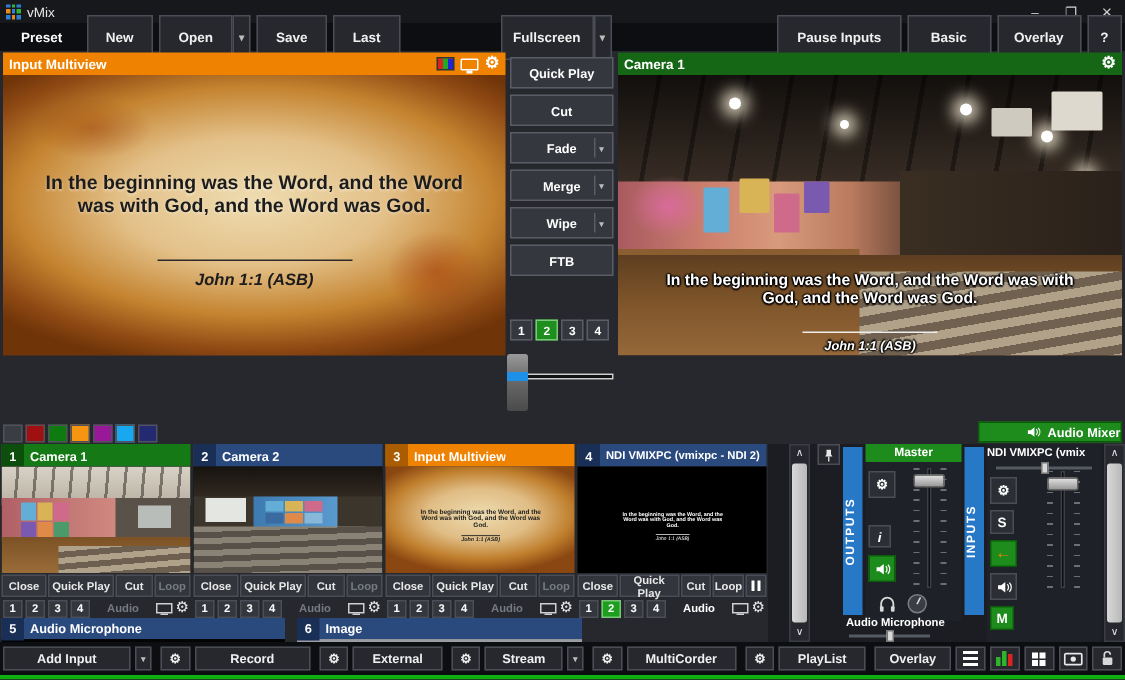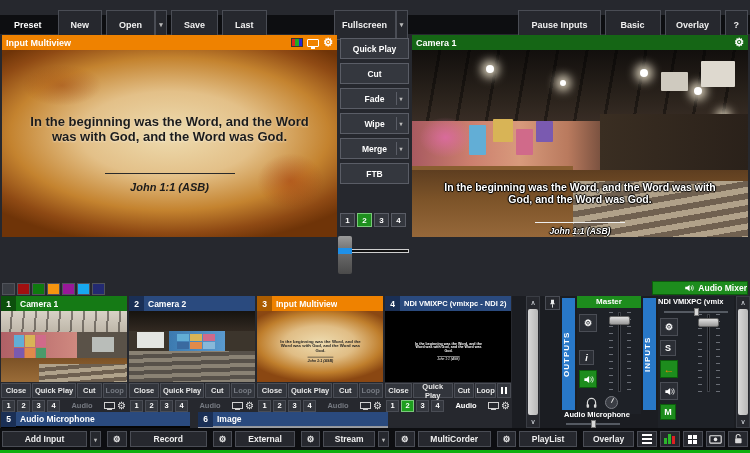--- a/index.html
+++ b/index.html
@@ -183,20 +183,39 @@
   .grid-ic i { width:4px; height:4px; background:#fff; }
   .greenline { position:absolute; left:0; top:450px; width:750px; height:3px; background:#0faf0f; }
 
   svg { display:block; }
 </style>
 </head>
 <body>
 
 <div id="app">
 
+  <div class="titlebar">
+    <span class="vmix-logo">
+        <i></i>
+        <i></i>
+        <i></i>
+        <i></i>
+        <i></i>
+        <i></i>
+        <i></i>
+        <i></i>
+        <i></i>
+      </span>
+    <span class="win-title">vMix</span>
+    <span class="win-ctrls">
+      <span>–</span>
+      <span>❐</span>
+      <span>✕</span>
+    </span>
+  </div>
 
   <div class="toolbar">
     <span class="tb-label">Preset</span>
     <button class="tb-btn">New</button>
     <button class="tb-btn">Open</button>
     <button class="tb-btn tb-drop">▾</button>
     <button class="tb-btn">Save</button>
     <button class="tb-btn">Last</button>
     <span class="tb-spacer"></span>
     <button class="tb-btn" style="width:62px">Fullscreen</button>
@@ -226,25 +245,25 @@
   </div>
 
   <div class="transcol">
     <button class="trbtn">Quick Play</button>
     <button class="trbtn">Cut</button>
     <button class="trbtn">
         <span>Fade</span>
         <span class="arr">▾</span>
       </button>
     <button class="trbtn">
+        <span>Merge</span>
+        <span class="arr">▾</span>
+      </button>
+    <button class="trbtn">
         <span>Wipe</span>
-        <span class="arr">▾</span>
-      </button>
-    <button class="trbtn">
-        <span>Merge</span>
         <span class="arr">▾</span>
       </button>
     <button class="trbtn">FTB</button>
   </div>
   <div class="banks">
     <button class="bankbtn">1</button>
     <button class="bankbtn on">2</button>
     <button class="bankbtn">3</button>
     <button class="bankbtn">4</button>
   </div>

